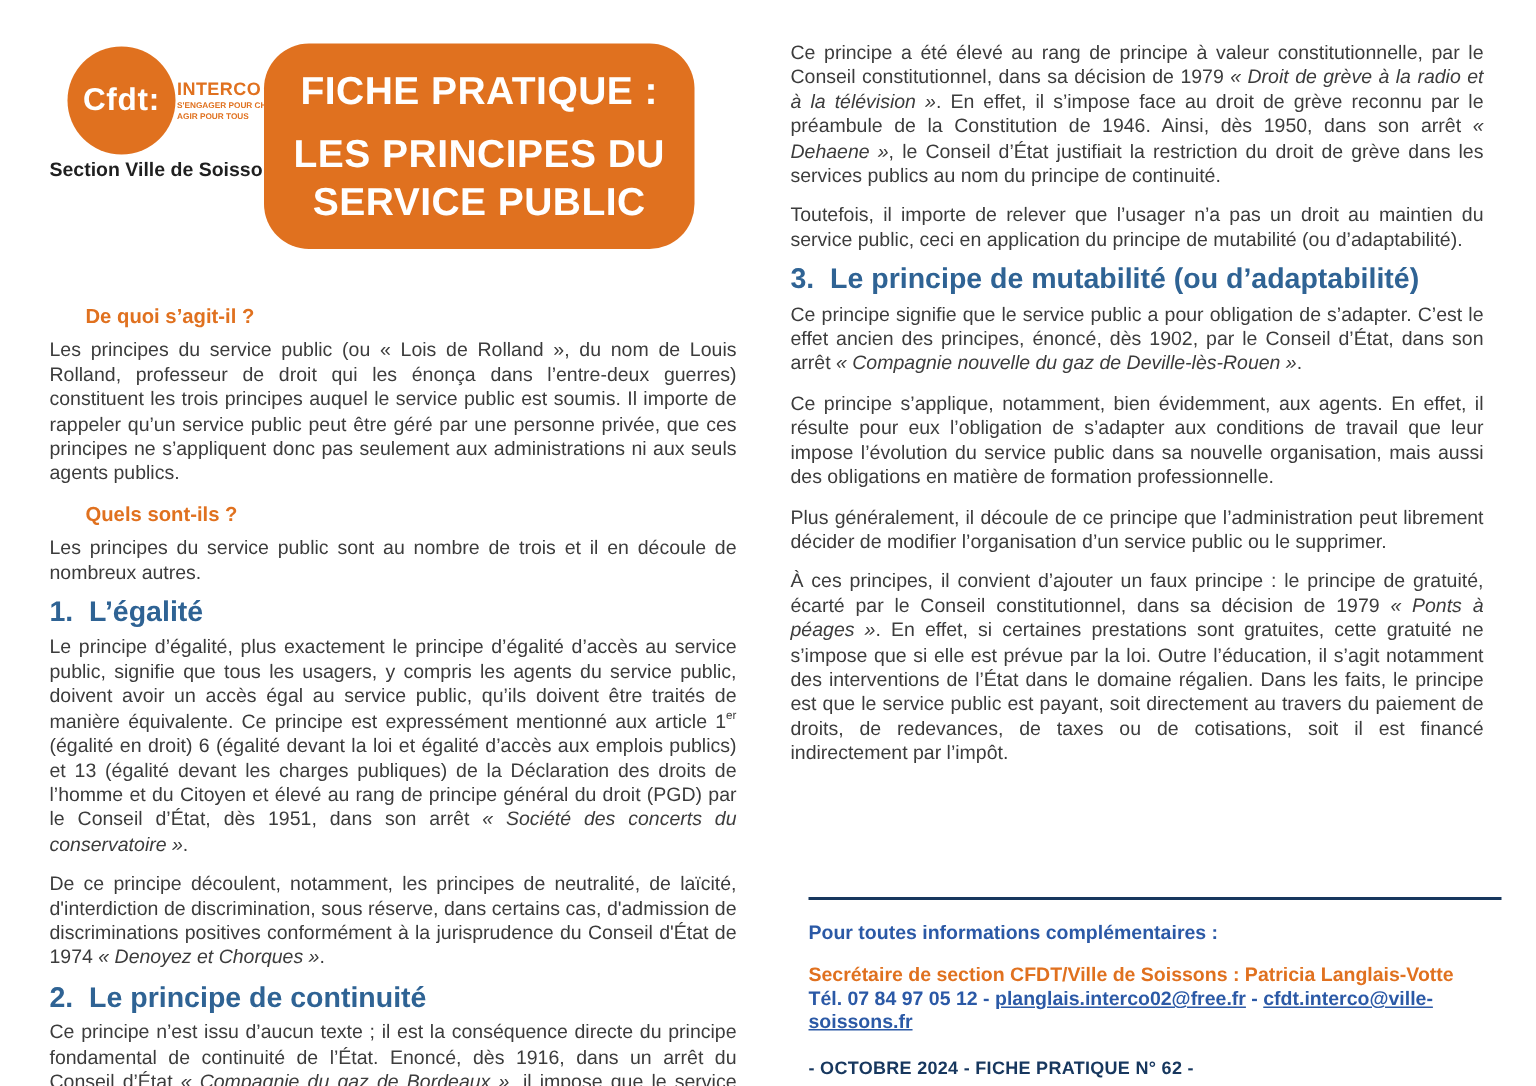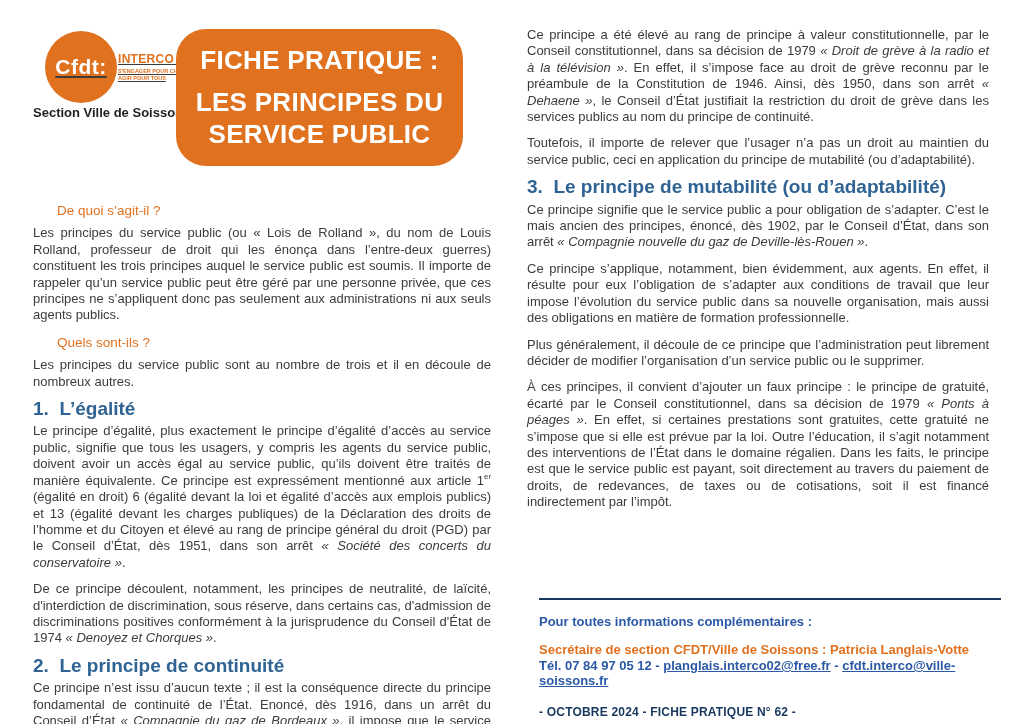--- a/index.html
+++ b/index.html
@@ -1,39 +1,39 @@
 <!DOCTYPE html>
 <html style="--orange: #e0711f; --heading_blue: #2f6394; --footer_blue: #2b59a6; --navy: #17375e; --body_text: #3c3c3c;"><head>
 <meta charset="utf-8">
 <style>
   html,body{margin:0;padding:0;background:#ffffff;}
   .page{position:relative;width:1024px;height:724px;background:#ffffff;overflow:hidden;
         font-family:"Liberation Sans",sans-serif;color:var(--body_text,#3c3c3c);}
 
   
-  .logo{position:absolute;left:45px;top:31px;display:flex;align-items:center;gap:1px;text-decoration:underline;}
+  .logo{position:absolute;left:45px;top:31px;display:flex;align-items:center;gap:1px;}
   .logo-circle{width:72px;height:72px;border-radius:50%;background:var(--orange,#e0711f);
                display:flex;align-items:center;justify-content:center;color:#fff;
                font-weight:bold;font-size:21px;letter-spacing:.5px;}
   .logo-org{color:var(--orange,#e0711f);font-weight:bold;font-size:12px;letter-spacing:.3px;}
   .logo-slogan{color:var(--orange,#e0711f);font-size:5.5px;font-weight:bold;line-height:1.35;margin-top:2px;}
   .section-label{position:absolute;left:33px;top:105px;font-weight:bold;font-size:13px;color:#1f1f1f;}
 
   
   .banner{position:absolute;left:176px;top:29px;width:287px;height:137px;background:var(--orange,#e0711f);
           border-radius:30px;display:flex;flex-direction:column;align-items:center;justify-content:center;
           color:#ffffff;font-weight:bold;font-size:26px;line-height:1.2;text-align:center;letter-spacing:.3px;}
   .banner .t1{margin-bottom:11px;}
 
   
   .col{position:absolute;font-size:13px;line-height:16.4px;}
   .col-left{left:33px;top:203px;width:458px;}
   .col-right{left:527px;top:27px;width:462px;}
   p.body{margin:0 0 10px;text-align:justify;}
-  .h-orange{color:var(--orange,#e0711f);font-weight:normal;font-size:13.5px;margin:11px 0 6px;padding-left:24px;}
+  .h-orange{color:var(--orange,#e0711f);font-weight:bold;font-size:13.5px;margin:11px 0 6px;padding-left:24px;}
   .h-blue{color:var(--heading_blue,#2f6394);font-weight:bold;font-size:19px;margin:11px 0 6px;}
   .first{margin-top:0;}
   sup{font-size:.6em;line-height:0;margin-top:24px;}
 
   
   .footer{position:absolute;left:539px;top:598px;width:462px;text-align:left;font-size:13px;}
   .footer-rule{border-top:2px solid var(--navy,#17375e);margin:0 0 14px;}
   .footer-info{color:var(--footer_blue,#2b59a6);font-weight:bold;margin-bottom:13px;}
   .footer-secretary{color:var(--orange,#e0711f);font-weight:bold;}
   .footer-contact{color:var(--footer_blue,#2b59a6);font-weight:bold;margin-top:1px;}
@@ -72,21 +72,21 @@
     <p class="body"><span>Le principe d’égalité, plus exactement le principe d’égalité d’accès au service public, signifie que tous les usagers, y compris les agents du service public, doivent avoir un accès égal au service public, qu’ils doivent être traités de manière équivalente. Ce principe est expressément mentionné aux article 1</span><sup>er</sup><span> (égalité en droit) 6 (égalité devant la loi et égalité d’accès aux emplois publics) et 13 (égalité devant les charges publiques) de la Déclaration des droits de l’homme et du Citoyen et élevé au rang de principe général du droit (PGD) par le Conseil d’État, dès 1951, dans son arrêt </span><span style="font-style: italic;">« Société des concerts du conservatoire »</span><span>.</span></p>
     <p class="body"><span>De ce principe découlent, notamment, les principes de neutralité, de laïcité, d'interdiction de discrimination, sous réserve, dans certains cas, d'admission de discriminations positives conformément à la jurisprudence du Conseil d'État de 1974 </span><span style="font-style: italic; margin-top: 16px;">« Denoyez et Chorques »</span><span>.</span></p>
     <div class="h-blue">2.&nbsp; Le principe de continuité</div>
     <p class="body"><span>Ce principe n’est issu d’aucun texte ; il est la conséquence directe du principe fondamental de continuité de l’État. Enoncé, dès 1916, dans un arrêt du Conseil d’État </span><span style="font-style: italic;">« Compagnie du gaz de Bordeaux »</span><span>, il impose que le service public fonctionne de manière ponctuelle et régulière et qu’il soit accessible aux usagers, c’est à dire qu’il soit en mesure de répondre aux besoins impératifs des usagers. C’est en fonction de la nature du besoin que le principe de continuité sera décliné. L’idée est d’écarter « l’État à éclipse ».</span></p>
   </div>
 
   <div class="col col-right">
     <p class="body"><span>Ce principe a été élevé au rang de principe à valeur constitutionnelle, par le Conseil constitutionnel, dans sa décision de 1979 </span><span style="font-style: italic;">« Droit de grève à la radio et à la télévision »</span><span>. En effet, il s’impose face au droit de grève reconnu par le préambule de la Constitution de 1946. Ainsi, dès 1950, dans son arrêt </span><span style="font-style: italic;">« Dehaene »</span><span>, le Conseil d’État justifiait la restriction du droit de grève dans les services publics au nom du principe de continuité.</span></p>
     <p class="body"><span>Toutefois, il importe de relever que l’usager n’a pas un droit au maintien du service public, ceci en application du principe de mutabilité (ou d’adaptabilité).</span></p>
     <div class="h-blue">3.&nbsp; Le principe de mutabilité (ou d’adaptabilité)</div>
-    <p class="body"><span>Ce principe signifie que le service public a pour obligation de s’adapter. C’est le mais ancien des principes, énoncé, dès 1902, par le Conseil d’État, dans son arrêt </span><span style="font-style: italic;">« Compagnie nouvelle du gaz de Deville-lès-Rouen »</span><span>.</span></p>
+    <p class="body"><span>Ce principe signifie que le service public a pour obligation de s’adapter. C’est le effet ancien des principes, énoncé, dès 1902, par le Conseil d’État, dans son arrêt </span><span style="font-style: italic;">« Compagnie nouvelle du gaz de Deville-lès-Rouen »</span><span>.</span></p>
     <p class="body"><span>Ce principe s’applique, notamment, bien évidemment, aux agents. En effet, il résulte pour eux l’obligation de s’adapter aux conditions de travail que leur impose l’évolution du service public dans sa nouvelle organisation, mais aussi des obligations en matière de formation professionnelle.</span></p>
     <p class="body"><span>Plus généralement, il découle de ce principe que l’administration peut librement décider de modifier l’organisation d’un service public ou le supprimer.</span></p>
     <p class="body"><span>À ces principes, il convient d’ajouter un faux principe : le principe de gratuité, écarté par le Conseil constitutionnel, dans sa décision de 1979 </span><span style="font-style: italic;">« Ponts à péages »</span><span>. En effet, si certaines prestations sont gratuites, cette gratuité ne s’impose que si elle est prévue par la loi. Outre l’éducation, il s’agit notamment des interventions de l’État dans le domaine régalien. Dans les faits, le principe est que le service public est payant, soit directement au travers du paiement de droits, de redevances, de taxes ou de cotisations, soit il est financé indirectement par l’impôt.</span></p>
   </div>
 
   <div class="footer">
     <div class="footer-rule"></div>
     <div class="footer-info">Pour toutes informations complémentaires :</div>
     <div class="footer-secretary">Secrétaire de section CFDT/Ville de Soissons : Patricia Langlais-Votte</div>
     <div class="footer-contact"><span>Tél. 07 84 97 05 12 - </span><a class="email">planglais.interco02@free.fr</a><span> - </span><a class="email">cfdt.interco@ville-soissons.fr</a></div>

